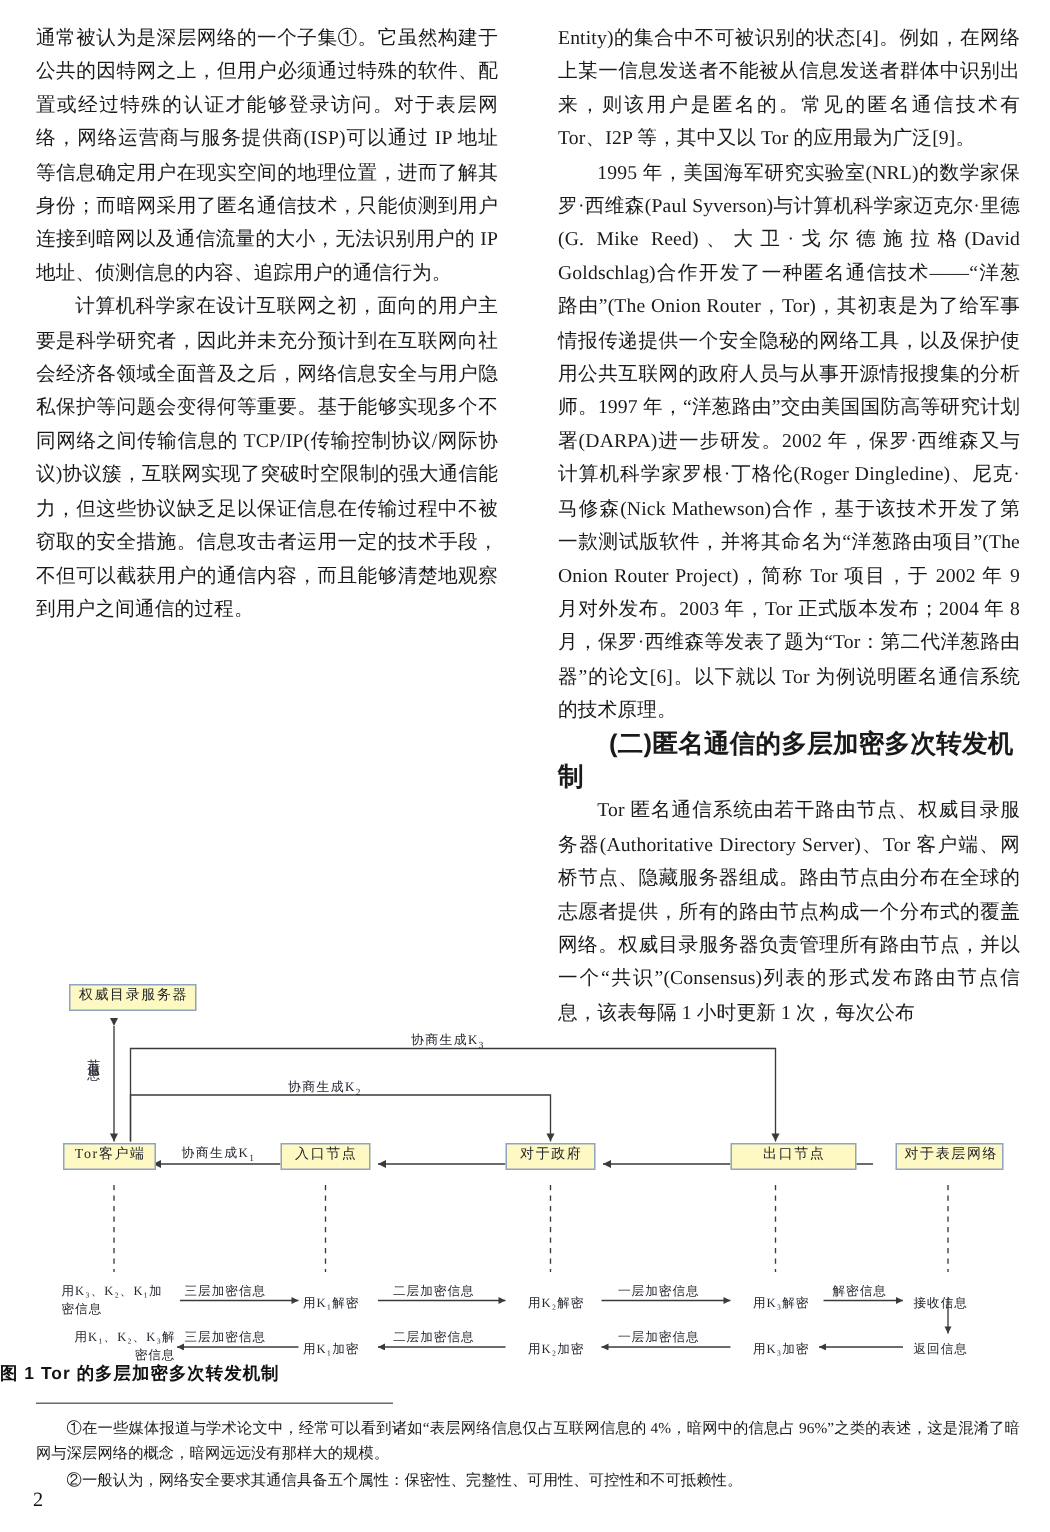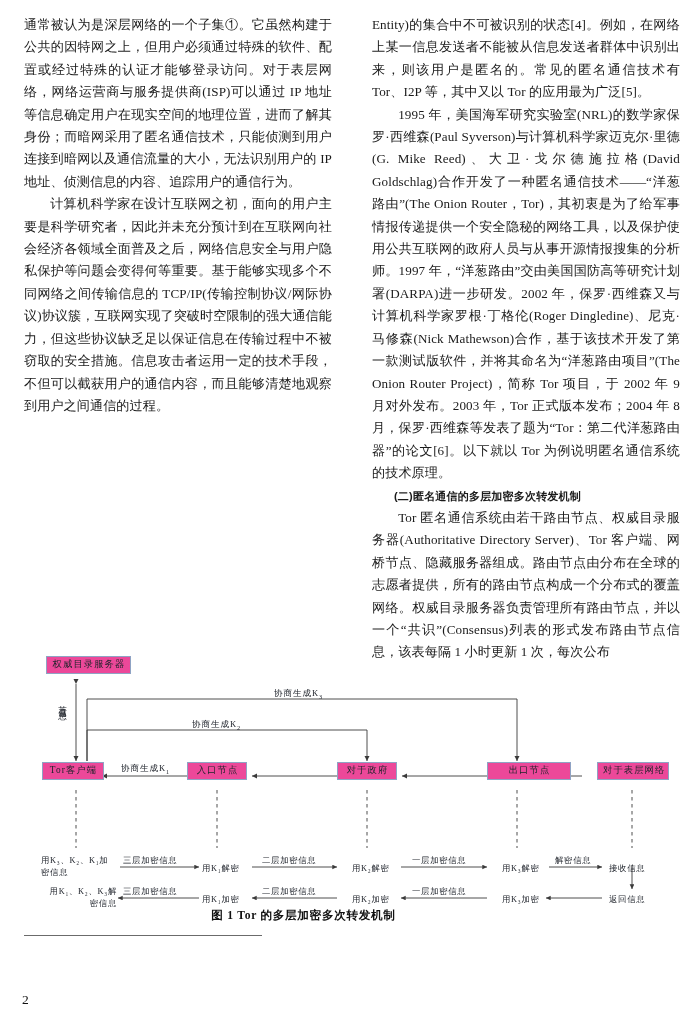--- a/index.html
+++ b/index.html
@@ -41,21 +41,21 @@
     font-size: 13.1px;
     line-height: 22.4px;
     text-align: justify;
     text-justify: inter-ideograph;
     letter-spacing: 0.1px;
   }
   p.body.noindent { text-indent: 0; }
   p.sub {
     margin: 0;
     text-indent: 2em;
-    font-size: 11px;
+    font-size: 17px;
     line-height: 22.4px;
     font-weight: bold;
     font-family: "Liberation Sans", "DejaVu Sans", sans-serif;
     letter-spacing: 0.2px;
   }
 
   
   .figure {
     position: absolute;
     left: 24px;
@@ -67,21 +67,21 @@
     position: absolute;
     left: 0; top: 0;
     width: 656px;
     height: 248px;
   }
   .fig-canvas svg { display: block; }
 
   .node {
     position: absolute;
     border: 1px solid #8fa3c4;
-    background: #ec4899;
+    background: #fef9c3;
     font-size: 9.3px;
     font-family: "Liberation Serif", "DejaVu Serif", serif;
     letter-spacing: 1.1px;
     color: #20242c;
     text-align: center;
     line-height: 13px;
     padding: 1px 4px 2px 5px;
     white-space: nowrap;
     box-sizing: border-box;
   }
@@ -96,24 +96,23 @@
     line-height: 11.5px;
   }
   .flabel.small { font-size: 8.4px; letter-spacing: 0.7px; }
   .flabel sub { font-size: 6.2px; }
 
   .fig-caption {
     position: absolute;
     left: 0;
     top: 908px;
     width: 607px;
-    text-align: center;
     font-size: 11.6px;
     font-weight: bold;
-    font-family: Liberation Serif, serif;
+    font-family: Liberation Sans, sans-serif;
     letter-spacing: 0.7px;
     color: #111;
   }
 
   
   .fn-rule {
     position: absolute;
     left: 24px;
     top: 935px;
     width: 238px;
@@ -149,21 +148,21 @@
 <div class="page">
 
   <div class="columns">
 
     <div class="col">
       <p class="body noindent">通常被认为是深层网络的一个子集①。它虽然构建于公共的因特网之上，但用户必须通过特殊的软件、配置或经过特殊的认证才能够登录访问。对于表层网络，网络运营商与服务提供商(ISP)可以通过 IP 地址等信息确定用户在现实空间的地理位置，进而了解其身份；而暗网采用了匿名通信技术，只能侦测到用户连接到暗网以及通信流量的大小，无法识别用户的 IP 地址、侦测信息的内容、追踪用户的通信行为。</p>
       <p class="body">计算机科学家在设计互联网之初，面向的用户主要是科学研究者，因此并未充分预计到在互联网向社会经济各领域全面普及之后，网络信息安全与用户隐私保护等问题会变得何等重要。基于能够实现多个不同网络之间传输信息的 TCP/IP(传输控制协议/网际协议)协议簇，互联网实现了突破时空限制的强大通信能力，但这些协议缺乏足以保证信息在传输过程中不被窃取的安全措施。信息攻击者运用一定的技术手段，不但可以截获用户的通信内容，而且能够清楚地观察到用户之间通信的过程。</p>
     </div>
 
     <div class="col">
-      <p class="body noindent">Entity)的集合中不可被识别的状态[4]。例如，在网络上某一信息发送者不能被从信息发送者群体中识别出来，则该用户是匿名的。常见的匿名通信技术有 Tor、I2P 等，其中又以 Tor 的应用最为广泛[5]。</p>
+      <p class="body noindent">Entity)的集合中不可被识别的状态[4]。例如，在网络上某一信息发送者不能被从信息发送者群体中识别出来，则该用户是匿名的。常见的匿名通信技术有 Tor、I2P 等，其中又以 Tor 的应用最为广泛[9]。</p>
       <p class="body">1995 年，美国海军研究实验室(NRL)的数学家保罗·西维森(Paul Syverson)与计算机科学家迈克尔·里德(G. Mike Reed)、大卫·戈尔德施拉格(David Goldschlag)合作开发了一种匿名通信技术——“洋葱路由”(The Onion Router，Tor)，其初衷是为了给军事情报传递提供一个安全隐秘的网络工具，以及保护使用公共互联网的政府人员与从事开源情报搜集的分析师。1997 年，“洋葱路由”交由美国国防高等研究计划署(DARPA)进一步研发。2002 年，保罗·西维森又与计算机科学家罗根·丁格伦(Roger Dingledine)、尼克·马修森(Nick Mathewson)合作，基于该技术开发了第一款测试版软件，并将其命名为“洋葱路由项目”(The Onion Router Project)，简称 Tor 项目，于 2002 年 9 月对外发布。2003 年，Tor 正式版本发布；2004 年 8 月，保罗·西维森等发表了题为“Tor：第二代洋葱路由器”的论文[6]。以下就以 Tor 为例说明匿名通信系统的技术原理。</p>
       <p class="sub">(二)匿名通信的多层加密多次转发机制</p>
       <p class="body">Tor 匿名通信系统由若干路由节点、权威目录服务器(Authoritative Directory Server)、Tor 客户端、网桥节点、隐藏服务器组成。路由节点由分布在全球的志愿者提供，所有的路由节点构成一个分布式的覆盖网络。权威目录服务器负责管理所有路由节点，并以一个“共识”(Consensus)列表的形式发布路由节点信息，该表每隔 1 小时更新 1 次，每次公布</p>
     </div>
 
   </div>
 
   <div class="figure">
 
     <div class="fig-canvas">
@@ -248,16 +247,20 @@
     <div class="flabel small" style="left:328px; top:242px;">用K₂加密</div>
     <div class="flabel small" style="left:388px; top:234px;">一层加密信息</div>
     <div class="flabel small" style="left:478px; top:242px;">用K₃加密</div>
     <div class="flabel small" style="left:585px; top:242px;">返回信息</div>
 
   </div>
 
   <div class="fig-caption">图 1  Tor 的多层加密多次转发机制</div>
 
   <div class="fn-rule"></div>
+  <div class="footnotes">
+    <p>①在一些媒体报道与学术论文中，经常可以看到诸如“表层网络信息仅占互联网信息的 4%，暗网中的信息占 96%”之类的表述，这是混淆了暗网与深层网络的概念，暗网远远没有那样大的规模。</p>
+    <p>②一般认为，网络安全要求其通信具备五个属性：保密性、完整性、可用性、可控性和不可抵赖性。</p>
+  </div>
 
   <div class="page-number">2</div>
 
 </div>
 
 </body></html>

